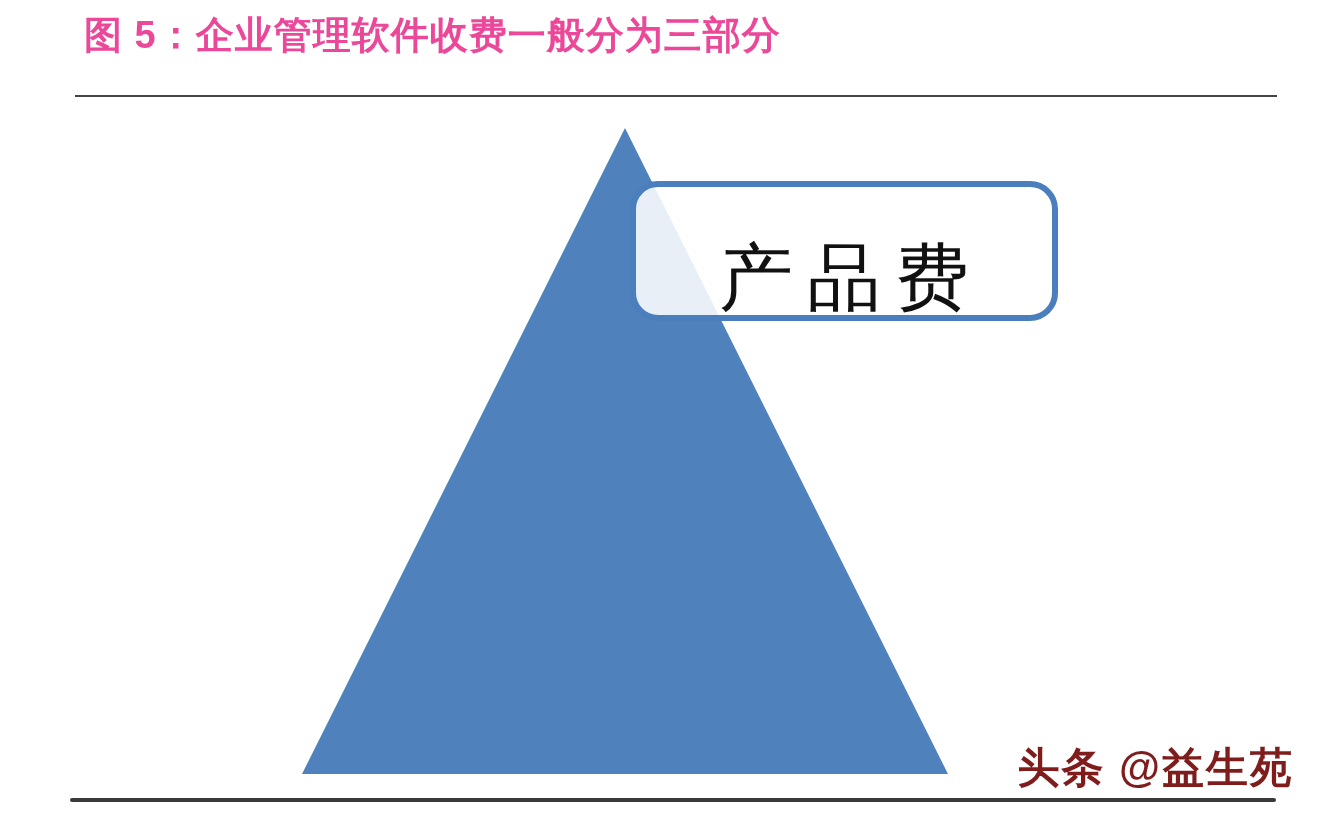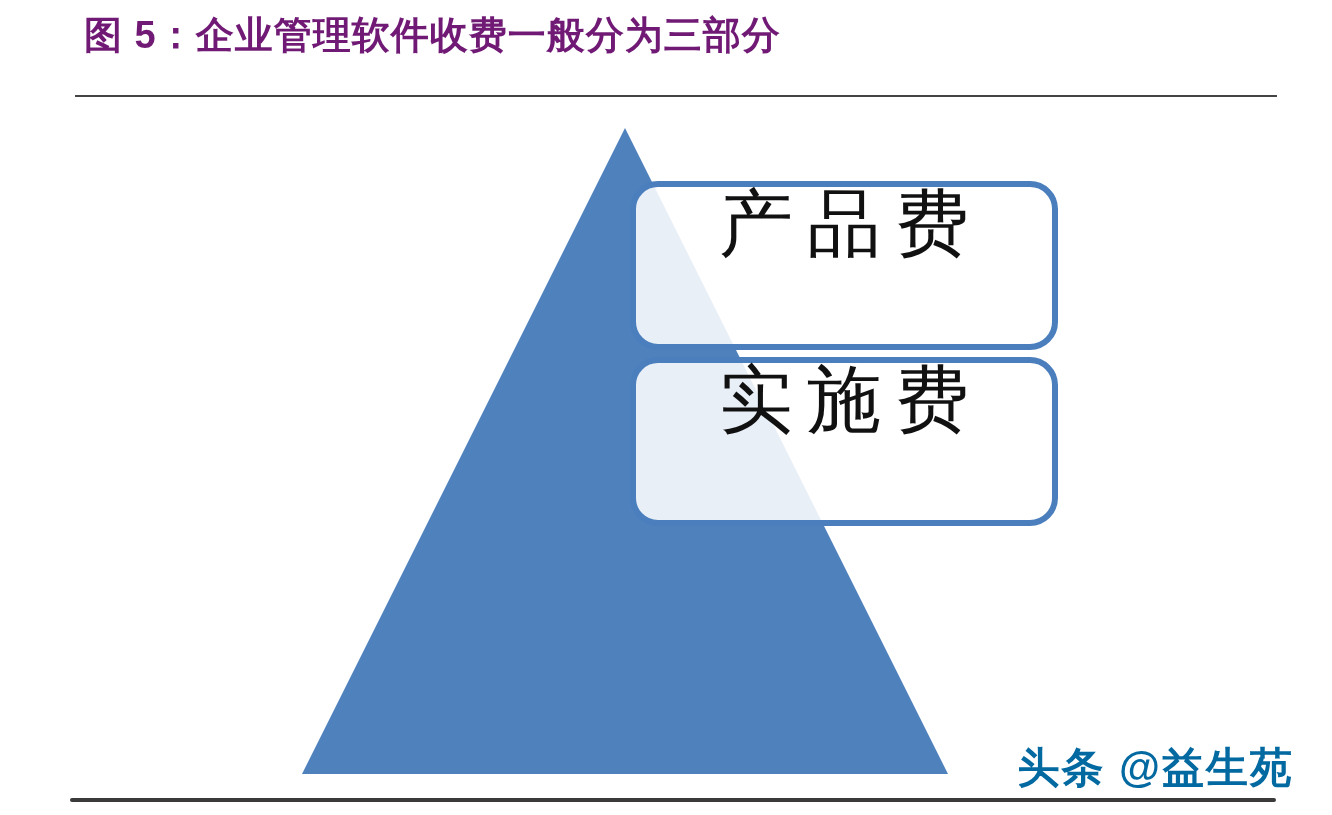--- a/index.html
+++ b/index.html
@@ -16,21 +16,21 @@
     font-family: "Liberation Sans", sans-serif;
   }
   .title {
     position: absolute;
     left: 84px;
     top: 10px;
     margin: 0;
     font-family: "Liberation Sans", sans-serif;
     font-size: 38px;
     font-weight: bold;
-    color: #701a75;
+    color: #ec4899;
     letter-spacing: 1px;
     white-space: nowrap;
   }
   .rule-top {
     position: absolute;
     left: 75px;
     top: 95px;
     width: 1202px;
     height: 2px;
     background: #444444;
@@ -42,27 +42,27 @@
     width: 646px;
     height: 646px;
     background: #4f81bd;
     clip-path: polygon(50% 0, 100% 100%, 0 100%);
     z-index: 1;
   }
   .fee-box {
     position: absolute;
     left: 630px;
     width: 428px;
-    height: 169px;
+    height: 140px;
     box-sizing: border-box;
     border: 6px solid #4a7ebc;
     border-radius: 28px;
     background: rgba(255, 255, 255, 0.87);
     display: flex;
-    align-items: flex-start;
+    align-items: flex-end;
     justify-content: center;
     z-index: 2;
   }
   .box-1 { top: 181px; }
   .box-2 { top: 357px; }
   .box-3 { top: 533px; }
   .fee-label {
     font-family: "Liberation Serif", "DejaVu Serif", serif;
     font-size: 74px;
     font-weight: 400;
@@ -72,21 +72,21 @@
     white-space: nowrap;
     line-height: 1;
   }
   .watermark {
     position: absolute;
     top: 740px;
     right: 38px;
     font-family: "Liberation Sans", sans-serif;
     font-size: 42px;
     font-weight: bold;
-    color: #0369a1;
+    color: #7f1d1d;
     letter-spacing: 2px;
     text-shadow: 1px 1px 0 #ffffff;
     white-space: nowrap;
     z-index: 3;
     margin-left: 40px;
   }
   .rule-bottom {
     position: absolute;
     left: 70px;
     top: 798px;
@@ -104,22 +104,19 @@
   <h1 class="title">图 5：企业管理软件收费一般分为三部分</h1>
 
   <div class="rule rule-top"></div>
 
   <div class="pyramid"></div>
 
   <div class="fee-box box-1">
     <span class="fee-label">产品费</span>
   </div>
 
-  <div class="fee-box box-2">
-    <span class="fee-label">实施费</span>
-  </div>
 
 
   <div class="watermark">头条 @益生苑</div>
 
   <div class="rule rule-bottom"></div>
 
 </div>
 
 </body></html>

